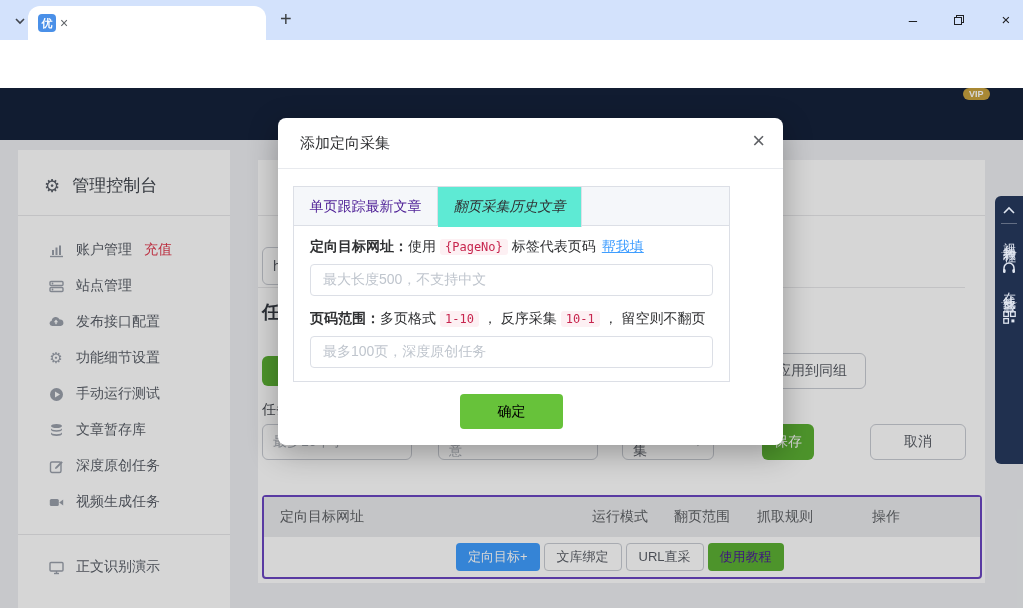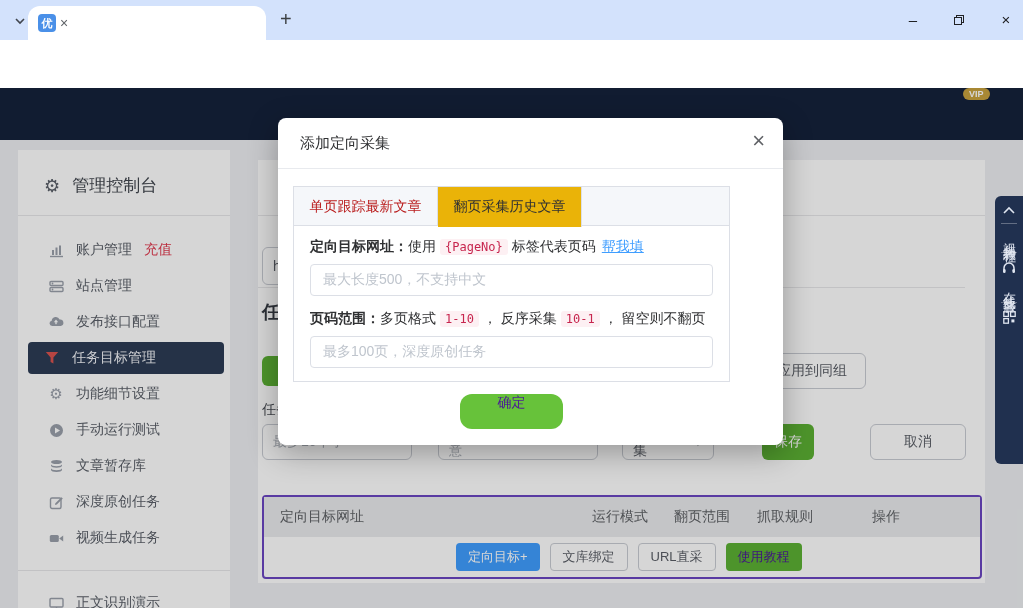--- a/index.html
+++ b/index.html
@@ -61,50 +61,50 @@
   .ghost-input .ph { color:#a8adb5; }
   .ghost-btn { position:absolute; border:1px solid #c9ccd3; border-radius:6px; background:#fff; color:#5a5e66; font-size:14px; display:flex; align-items:center; justify-content:center; }
   .green-btn { position:absolute; background:#5cb134; border-radius:6px; color:#fff; font-size:14px; display:flex; align-items:center; justify-content:center; border:none; }
   .section-title { position:absolute; font-size:18px; font-weight:bold; color:#353a42; }
   .row-label { position:absolute; font-size:14px; color:#4a4e55; }
   .select-caret { margin-left:8px; color:#8a8f99; font-size:10px; }
 
   .purple-box { position:absolute; left:262px; top:495px; width:720px; height:84px; border:2px solid #6b46c1; border-radius:4px; background:#fff; }
   .pb-header { height:40px; background:#eaebed; display:flex; align-items:center; font-size:14px; color:#5f6266; position:relative; }
   .pb-h { position:absolute; }
-  .pb-actions { height:40px; display:flex; align-items:center; gap:10px; padding-left:192px; }
+  .pb-actions { height:40px; display:flex; align-items:center; gap:4px; padding-left:192px; }
   .mini-btn { height:28px; border-radius:4px; font-size:13px; display:flex; align-items:center; justify-content:center; padding:0 12px; }
   .mini-blue { background:#409eff; color:#fff; }
   .mini-plain { background:#fff; color:#5a5e66; border:1px solid #c9ccd3; }
   .mini-green { background:#5cb134; color:#4c1d95; }
 
   
   .dim { left:0; top:88px; width:1023px; height:520px; background:rgba(0,0,0,0.16); z-index:50; }
 
   
   .right-panel { left:995px; top:196px; width:28px; height:268px; background:#20304f; border-radius:6px 0 0 6px; z-index:60; display:flex; flex-direction:column; align-items:center; padding:10px 0; gap:8px; color:#dfe5f0; }
   .rp-divider { width:16px; height:1px; background:rgba(255,255,255,0.3); }
   .rp-vtext { writing-mode:vertical-rl; text-orientation:upright; font-size:13px; letter-spacing:3px; color:#dfe5f0; }
 
   
   .modal { left:278px; top:118px; width:505px; height:327px; background:#ffffff; border-radius:8px; box-shadow:0 8px 30px rgba(0,0,0,0.3); z-index:100; }
   .modal-title { position:absolute; left:22px; top:16px; font-size:15px; color:#303133; }
   .modal-close { position:absolute; right:18px; top:12px; font-size:22px; color:#606266; line-height:22px; }
   .modal-hdiv { position:absolute; left:0; top:50px; width:100%; height:1px; background:#e8eaee; }
   .tabs-box { position:absolute; left:15px; top:68px; width:437px; height:196px; border:1px solid #dcdfe6; background:#fff; }
   .tabs-head { height:39px; background:#f5f7fa; border-bottom:1px solid #dcdfe6; display:flex; }
-  .tab-btn { width:144px; height:39px; display:flex; align-items:center; justify-content:center; font-size:14px; color:#b91c1c; border-right:1px solid #dcdfe6; }
-  .tab-btn.active { background:#eab308; color:#303133; height:40px; position:relative; z-index:2; }
+  .tab-btn { width:144px; height:39px; display:flex; align-items:center; justify-content:center; font-size:14px; color:#4c1d95; border-right:1px solid #dcdfe6; }
+  .tab-btn.active { background:#5eead4; color:#303133; height:40px; position:relative; z-index:2;font-style:italic; }
   .tabs-body { padding:12px 16px; position:relative; }
   .field-label { font-size:14px; color:#303133; display:flex; align-items:center; flex-wrap:nowrap; white-space:nowrap; }
   .field-label b { font-weight:bold; }
   .code-chip { font-family:"DejaVu Sans Mono", monospace; font-size:12px; color:#c7254e; background:#fdf0f3; border-radius:3px; padding:1px 5px; margin:0 4px; }
   .help-link { color:#409eff; text-decoration:underline; margin-left:6px; }
   .m-input { width:403px; height:32px; border:1px solid #dcdfe6; border-radius:4px; margin:8px 0 14px 0; display:flex; align-items:center; padding:0 12px; font-size:14px; color:#bfc5cd; background:#fff; }
-  .confirm-btn { position:absolute; left:182px; top:276px; width:103px; height:35px; background:#67c23a; border-radius:12px; color:#4c1d95; font-size:14px; display:flex; align-items:flex-start; justify-content:center; border:none; }
+  .confirm-btn { position:absolute; left:182px; top:276px; width:103px; height:35px; background:#67c23a; border-radius:4px; color:#000000; font-size:14px; display:flex; align-items:center; justify-content:center; border:none; }
 
   svg { display:block; }
 </style>
 </head>
 <body>
 
 <div class="screen">
 
   <div class="abs titlebar">
     <div class="abs tab-search">
@@ -227,28 +227,20 @@
       <span class="ic">
         <svg width="16" height="16" viewBox="0 0 16 16">
             <path d="M12.6 12H4.2a2.7 2.7 0 0 1-.5-5.35A4.1 4.1 0 0 1 11.6 5.5 3.25 3.25 0 0 1 12.6 12z" fill="currentColor"></path>
             <polygon points="8,5.5 10.2,8.3 5.8,8.3" fill="#fff"></polygon>
             <rect x="7.3" y="7.6" width="1.4" height="2.6" fill="#fff"></rect>
           </svg>
       </span>
       <span>发布接口配置</span>
     </div>
 
-    <div class="sb-item active">
-      <span class="ic">
-        <svg width="14" height="14" viewBox="0 0 14 14">
-            <path d="M0.8 1h12.4l-4.8 5.6v6L5.6 11V6.6z" fill="currentColor"></path>
-          </svg>
-      </span>
-      <span>任务目标管理</span>
-    </div>
 
     <div class="sb-item">
       <span class="ic">⚙</span>
       <span>功能细节设置</span>
     </div>
 
     <div class="sb-item">
       <span class="ic">
         <svg width="15" height="15" viewBox="0 0 15 15">
             <circle cx="7.5" cy="7.5" r="6.5" fill="currentColor"></circle>

